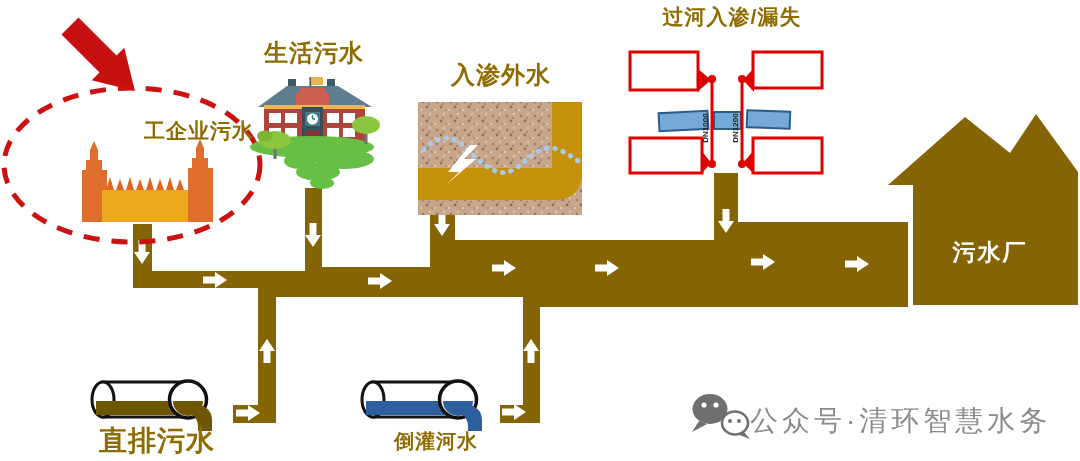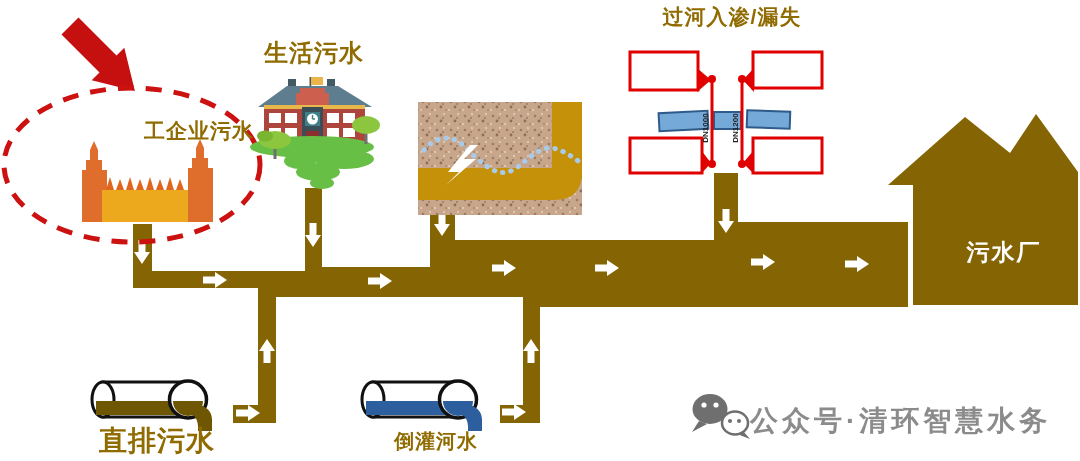--- a/index.html
+++ b/index.html
@@ -9,32 +9,32 @@
   }
   .stage svg{position:absolute;left:0;top:0;}
   .lbl{
     position:absolute;transform:translate(-50%,-50%);white-space:nowrap;
     font-weight:bold;color:#8f6b00;letter-spacing:1px;
   }
   .lbl-industrial{left:151px;top:131px;font-size:21px;margin-left:48px;}
   .lbl-domestic{left:314px;top:53px;font-size:24px;}
   .lbl-infiltration{left:501px;top:75px;font-size:24px;}
   .lbl-rivercross{left:732px;top:17px;font-size:21px;}
-  .lbl-plant{left:990px;top:252px;font-size:23px;color:#ffffff;font-weight:600;letter-spacing:2px;margin-left:14px;}
+  .lbl-plant{left:990px;top:252px;font-size:23px;color:#ffffff;font-weight:600;letter-spacing:2px;}
   .lbl-direct{left:157px;top:441px;font-size:28px;}
   .lbl-backflow{left:436px;top:441px;font-size:20px;}
   .dn{
     position:absolute;transform:translate(-50%,-50%) rotate(-90deg);
     font-size:8px;color:#222222;font-weight:bold;letter-spacing:0;
   }
   .dn-left{left:705px;top:128px;}
   .dn-right{left:735px;top:128px;}
   .watermark{
     position:absolute;left:750px;top:421px;transform:translateY(-50%);
-    font-size:28px;color:#8b8b8b;letter-spacing:4px;font-weight:700;white-space:nowrap;
+    font-size:28px;color:#8b8b8b;letter-spacing:4px;font-weight:400;white-space:nowrap;
   }
 </style>
 </head>
 <body>
 
 <div class="stage">
 
 <svg width="1080" height="461" viewBox="0 0 1080 461">
   <defs>
     <path id="arrR" d="M-12,-3.5 H0 V-8 L12,0 L0,8 V3.5 H-12 Z"></path>
@@ -196,20 +196,21 @@
     <circle cx="716" cy="405" r="2.6" fill="#ffffff"></circle>
     <ellipse cx="735" cy="423" rx="13" ry="11.5" fill="#ffffff" stroke="#6f6f6f" stroke-width="2.5"></ellipse>
     <polygon points="743,431 750,439 737,434" fill="#6f6f6f"></polygon>
     <circle cx="730" cy="421" r="2" fill="#6f6f6f"></circle>
     <circle cx="739" cy="421" r="2" fill="#6f6f6f"></circle>
   </g>
 </svg>
 
   <div class="lbl lbl-industrial">工企业污水</div>
   <div class="lbl lbl-domestic">生活污水</div>
+  <div class="lbl lbl-infiltration">入渗外水</div>
   <div class="lbl lbl-rivercross">过河入渗/漏失</div>
   <div class="lbl lbl-plant">污水厂</div>
   <div class="lbl lbl-direct">直排污水</div>
   <div class="lbl lbl-backflow">倒灌河水</div>
 
   <div class="dn dn-left">DN1000</div>
   <div class="dn dn-right">DN1200</div>
 
   <div class="watermark">公众号·清环智慧水务</div>
 </div>

